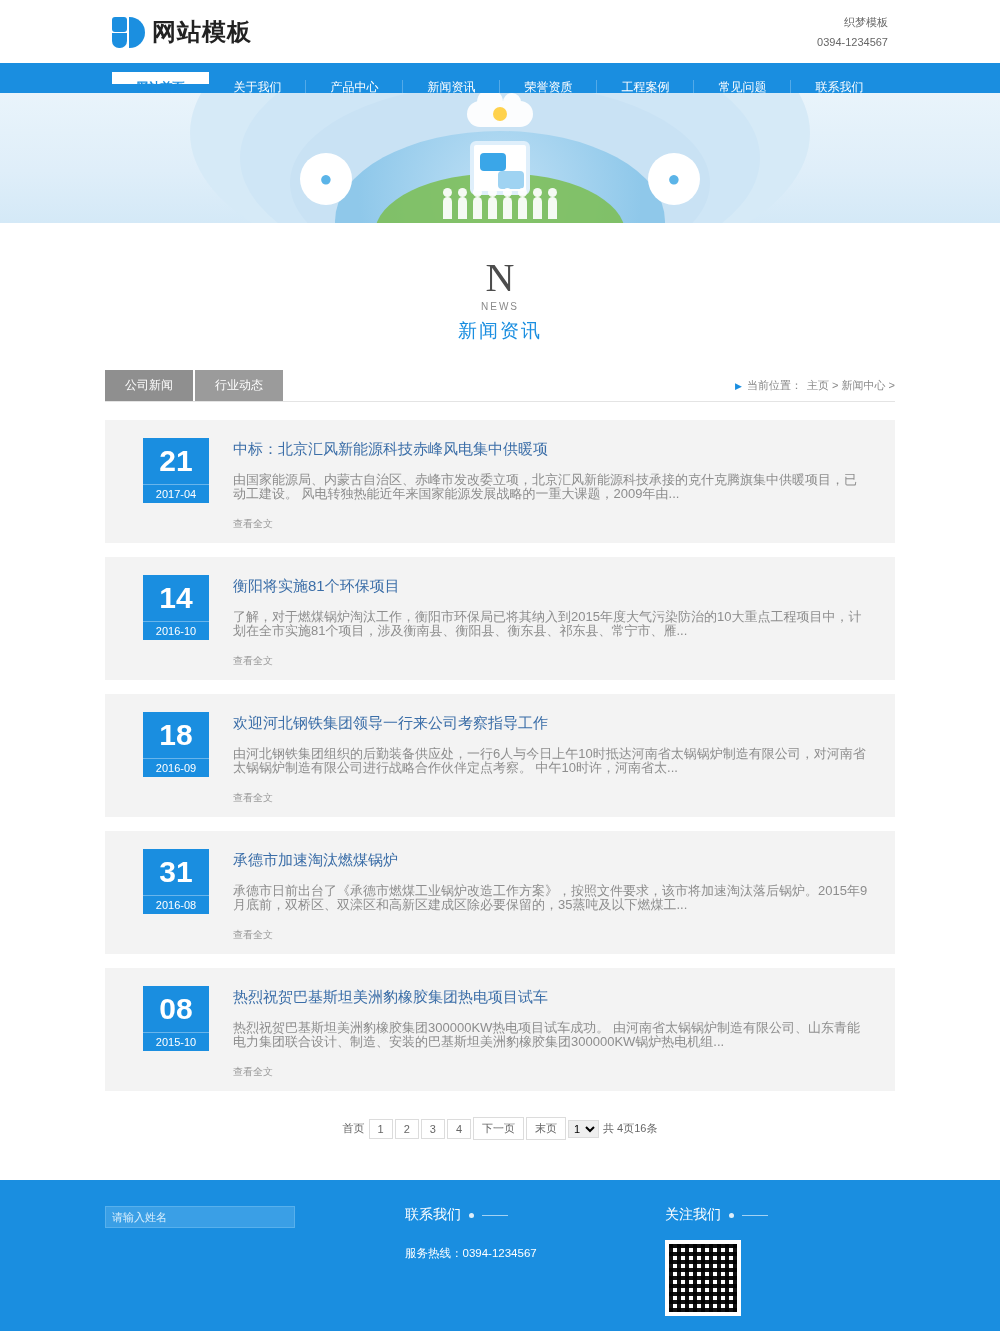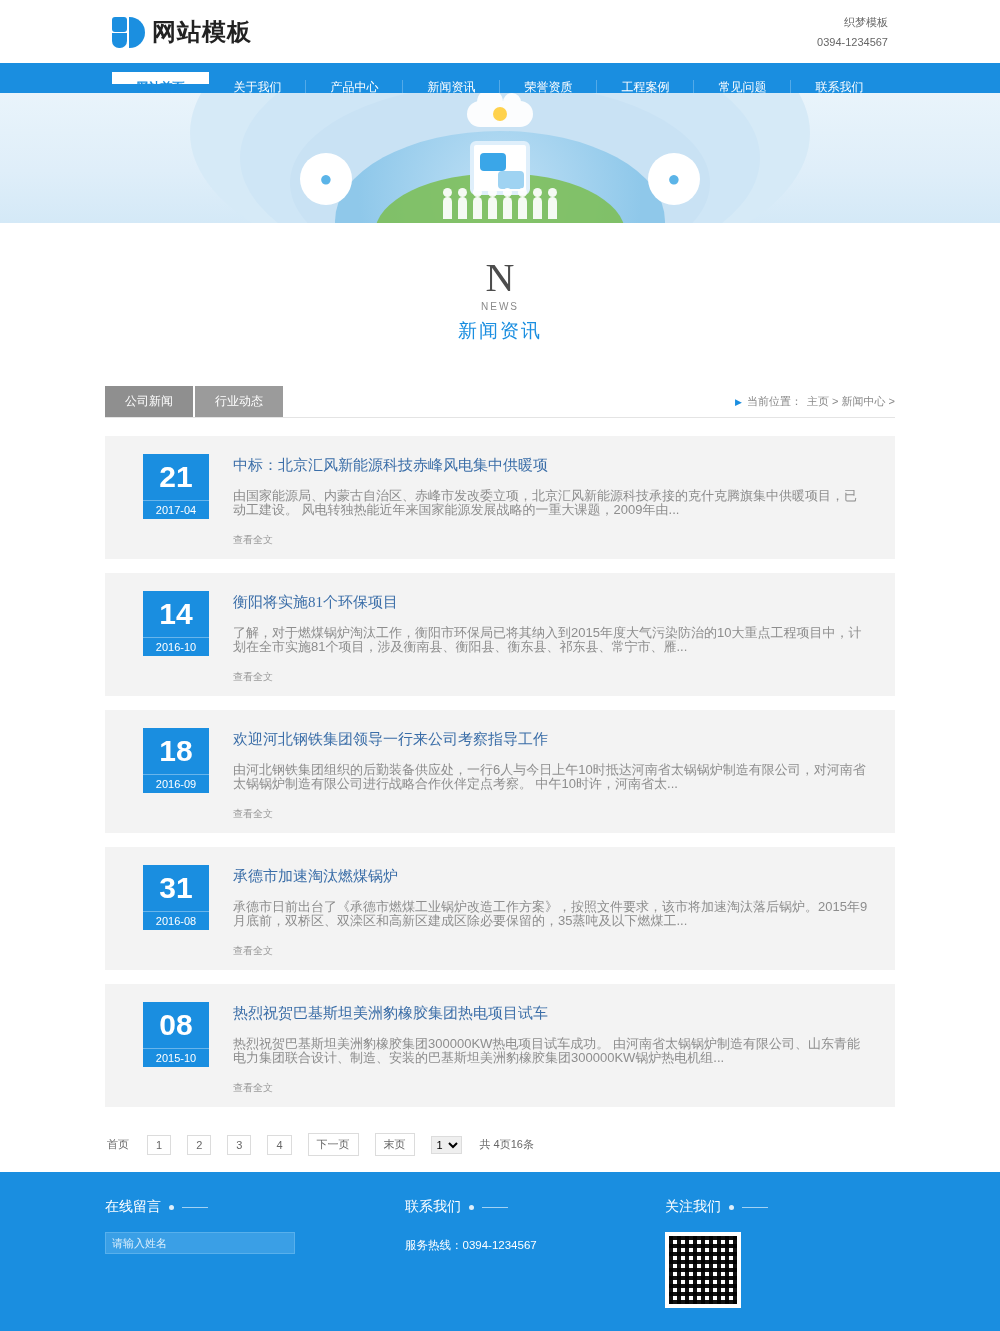--- a/index.html
+++ b/index.html
@@ -65,40 +65,40 @@
   .si-left { left: 300px; bottom: 18px; }
   .si-right { right: 300px; bottom: 18px; }
 
   
   .sec-head { text-align: center; padding: 34px 0 26px; }
   .sec-head .big { font-size: 40px; color: #4d4d4d; font-family: "Liberation Serif", serif; line-height: 42px; }
   .sec-head .en { font-size: 10px; color: #8a8a8a; letter-spacing: 2px; margin-top: 2px; }
   .sec-head .cn { font-size: 19px; color: #1a8ee0; margin-top: 6px; letter-spacing: 2px; }
 
   
-  .subbar { width: 790px; margin: 16px auto; display: flex; align-items: center; justify-content: space-between; border-bottom: 1px solid #e4e4e4; padding-bottom: 0; }
+  .subbar { width: 790px; margin: 0 auto; display: flex; align-items: center; justify-content: space-between; border-bottom: 1px solid #e4e4e4; padding-bottom: 0; }
   .tabs { display: flex; gap: 2px; }
   .tab { background: #9b9b9b; color: #fff; font-size: 12px; padding: 7px 20px; cursor: pointer; }
   .tab.active { background: #8f8f8f; }
   .crumbs { font-size: 11px; color: #888; display: flex; align-items: center; gap: 5px; }
   .crumbs .tri { color: #1a8ee0; font-size: 9px; }
 
   
   .news { width: 790px; margin: 18px auto 0; }
   .news-item { display: flex; background: #f3f3f3; margin-bottom: 14px; padding: 18px 16px 12px 0; justify-content: flex-end; }
   .date-box { width: 66px; min-width: 66px; margin: 0 24px 0 38px; text-align: center; }
   .date-d { background: #1a8ee0; color: #fff; font-size: 30px; font-weight: bold; line-height: 46px; }
   .date-m { background: #1a8ee0; color: #fff; font-size: 11px; line-height: 18px; border-top: 1px solid rgba(255,255,255,.35); }
   .ni-body { flex: 1; padding-right: 10px; }
-  .ni-title { font-size: 15px; color: #3b6ea8; margin: 2px 0 14px; cursor: pointer; font-family: Liberation Serif, serif; }
+  .ni-title { font-size: 15px; color: #3b6ea8; margin: 2px 0 14px; cursor: pointer; }
   .ni-desc { font-size: 13px; color: #8d8d8d; line-height: 14px; }
   .ni-more { font-size: 10px; color: #9a9a9a; margin-top: 16px; cursor: pointer; }
 
   
-  .pager { width: 790px; margin: 26px auto 16px; display: flex; align-items: center; gap: 16px; font-size: 11px; color: #666; }
+  .pager { width: 790px; margin: 26px auto 40px; display: flex; justify-content: center; align-items: center; gap: 2px; font-size: 11px; color: #666; }
   .pager .pg { border: 1px solid #dcdcdc; background: #fff; padding: 3px 8px; min-width: 22px; text-align: center; cursor: pointer; }
   .pager .plain { border: none; padding: 3px 2px; }
   .pager select { font-size: 11px; border: 1px solid #dcdcdc; padding: 1px; }
 
   
   .footer { background: #1a8ee0; color: #fff; padding: 26px 0 24px; }
   .f-inner { width: 790px; margin: 0 auto; display: flex; }
   .f-col { }
   .f-col.msg { width: 300px; }
   .f-col.contact { width: 260px; }
@@ -272,25 +272,20 @@
       <option>3</option>
       <option>4</option>
     </select>
     <span class="plain">共 4页16条</span>
   </div>
 
   <div class="footer">
     <div class="f-inner">
 
       <div class="f-col msg">
-        <div class="f-title">
-          <span>在线留言</span>
-          <span class="dot"></span>
-          <span class="dash"></span>
-        </div>
         <input class="f-input" placeholder="请输入姓名" style="">
 
       </div>
 
       <div class="f-col contact">
         <div class="f-title">
           <span>联系我们</span>
           <span class="dot"></span>
           <span class="dash"></span>
         </div>

